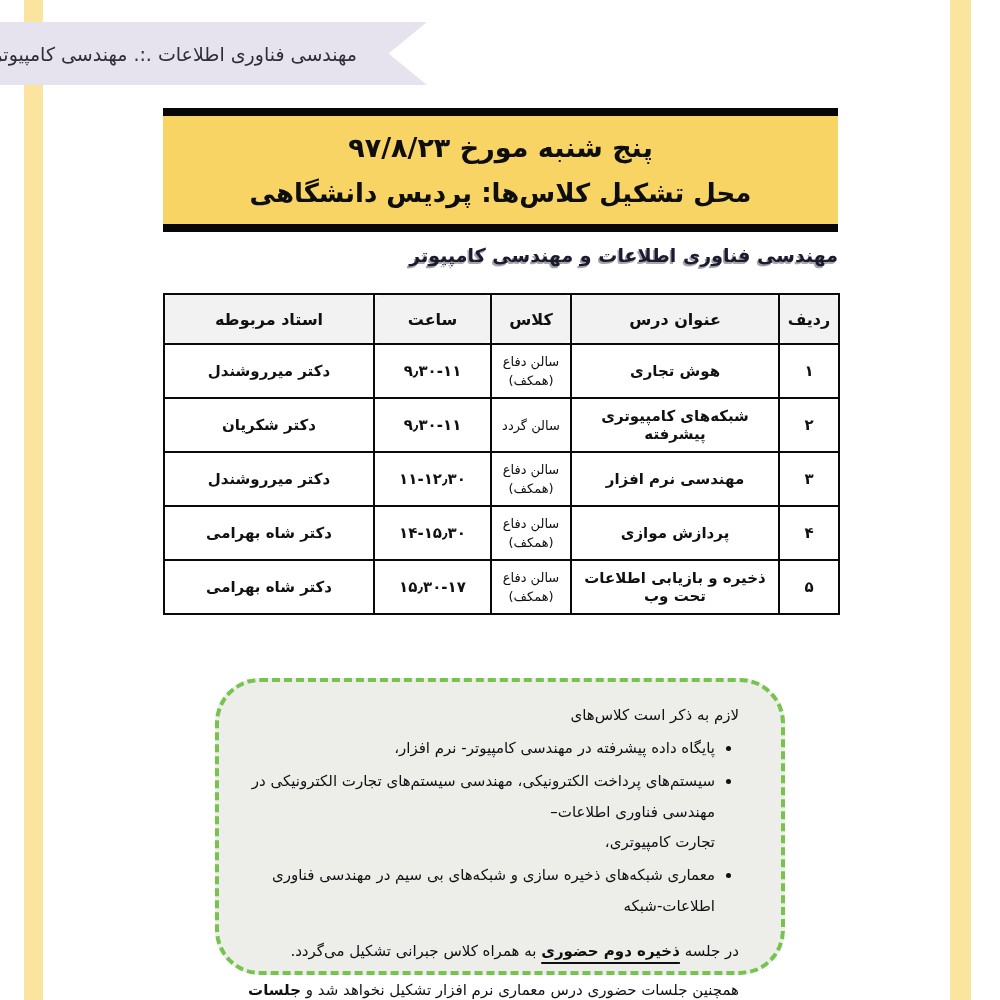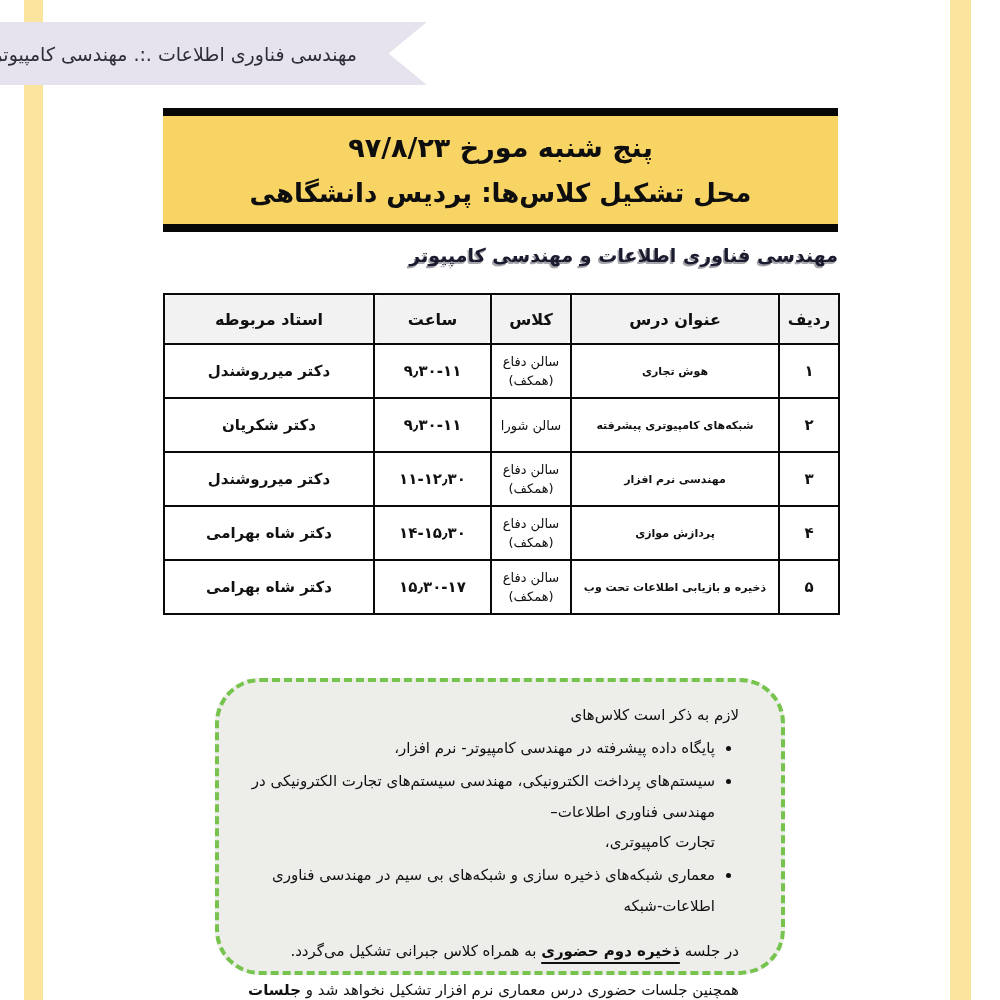--- a/index.html
+++ b/index.html
@@ -41,21 +41,21 @@
     border-collapse:collapse; direction:rtl; table-layout:fixed; z-index:2;
     background:#fff;
   }
   .schedule th, .schedule td {
     border:2px solid #0A0A0A; text-align:center; vertical-align:middle; padding:0;
     overflow:hidden;
   }
   .schedule th { height:48px; background:#F2F2F2; font-size:16px; font-weight:bold;border-radius:9px; }
   .schedule td { height:52px; }
   .cell-no    { font-size:15px; font-weight:bold; }
-  .cell-course{ font-size:11px; font-weight:bold; }
+  .cell-course{ font-size:15px; font-weight:bold; }
   .cell-room  { font-size:13px; font-weight:normal; line-height:19px; }
   .cell-time  { font-size:15px; font-weight:bold; direction:ltr; }
   .cell-prof  { font-size:15px; font-weight:bold; }
 
   .notes {
     position:absolute; left:215px; top:678px; width:570px; height:297px;
     box-sizing:border-box; background:#EDEEEA;
     border:4px dashed #76C44E; border-radius:45px;
     direction:rtl; text-align:right; padding:20px 42px 12px 28px;
     font-size:15px; color:#101010; z-index:2;
@@ -112,21 +112,21 @@
           <div>سالن دفاع</div>
           <div>(همکف)</div>
         </td>
         <td class="cell-time">۹٫۳۰-۱۱</td>
         <td class="cell-prof">دکتر میرروشندل</td>
       </tr>
       <tr>
         <td class="cell-no">۲</td>
         <td class="cell-course">شبکه‌های کامپیوتری پیشرفته</td>
         <td class="cell-room">
-          <div>سالن شورا</div>
+          <div>سالن گردد</div>
           <div></div>
         </td>
         <td class="cell-time">۹٫۳۰-۱۱</td>
         <td class="cell-prof">دکتر شکریان</td>
       </tr>
       <tr>
         <td class="cell-no">۳</td>
         <td class="cell-course">مهندسی نرم افزار</td>
         <td class="cell-room">
           <div>سالن دفاع</div>

